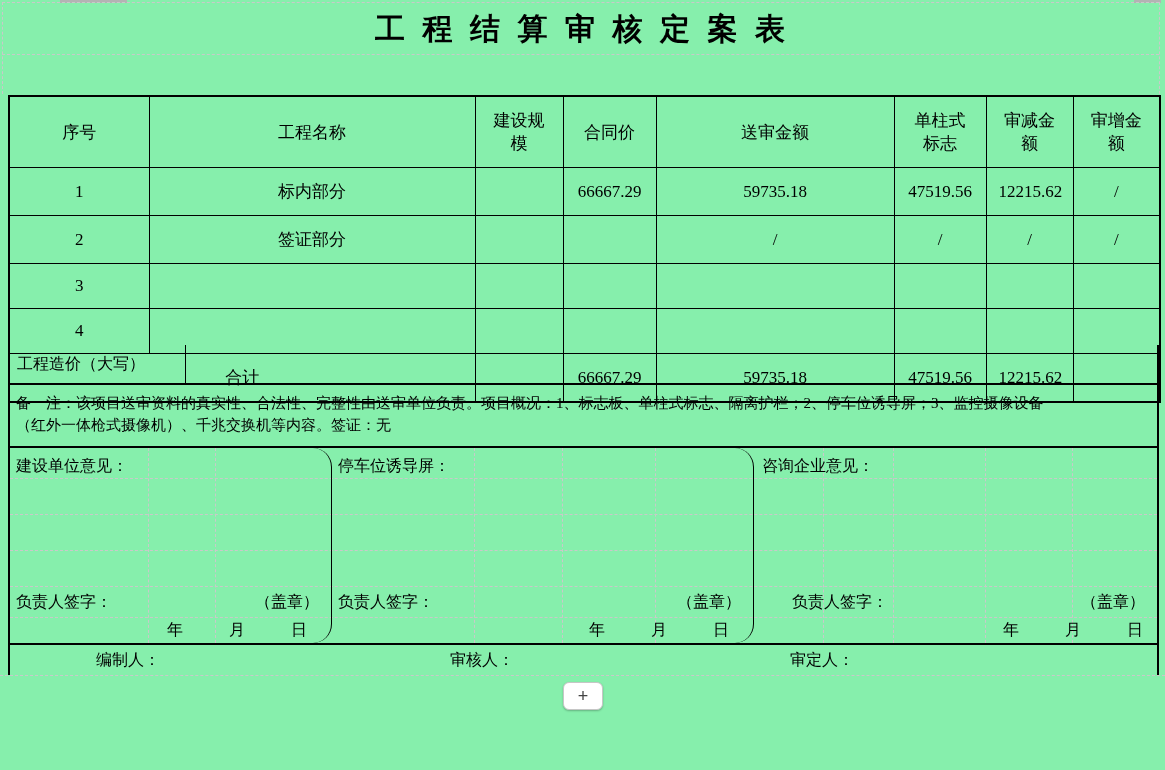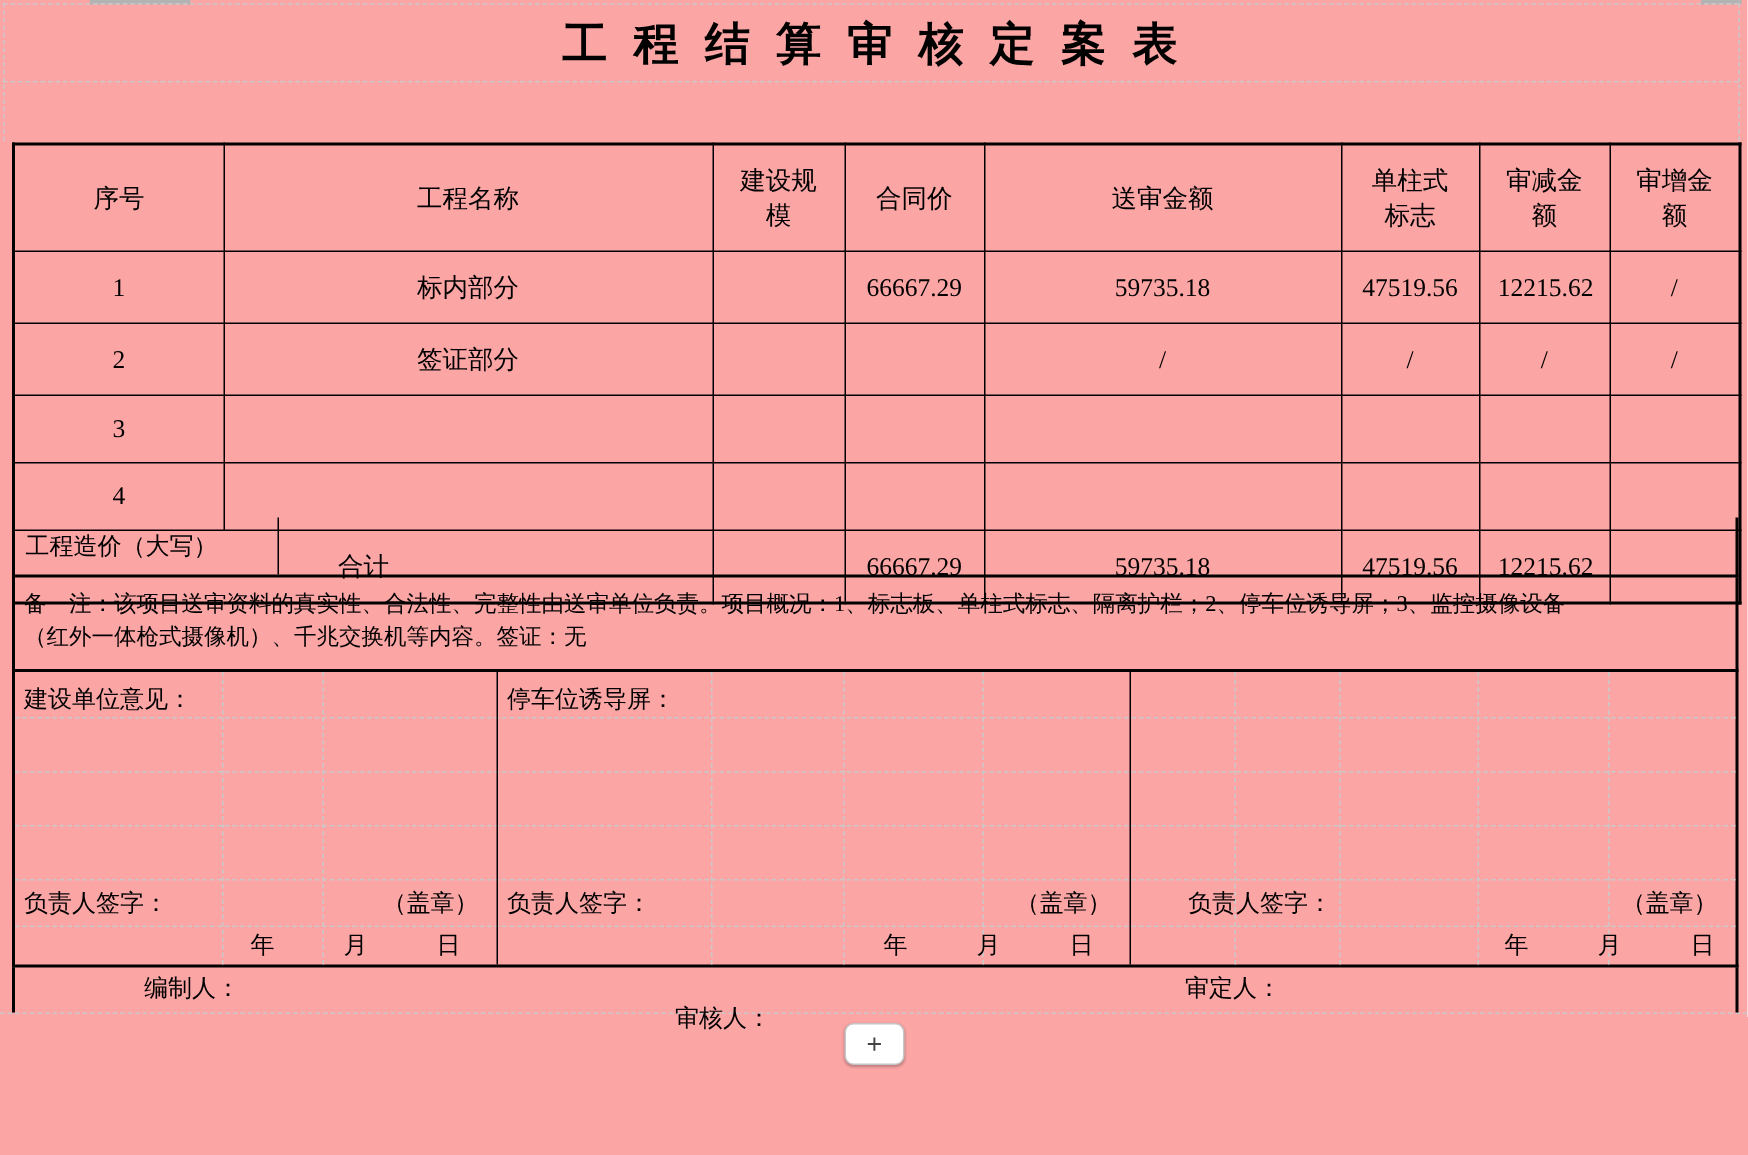--- a/index.html
+++ b/index.html
@@ -1,16 +1,16 @@
 <!DOCTYPE html>
 <html><head>
 <meta charset="utf-8">
 <style>
   html,body{margin:0;padding:0;background:#fff;}
-  .page{position:relative;width:1165px;height:770px;background:#fca5a5;overflow:hidden;
+  .page{position:relative;width:1165px;height:770px;background:#86efac;overflow:hidden;
         font-family:"Liberation Serif","DejaVu Serif",serif;color:#000;}
 
   
   .dash-h{position:absolute;border-top:1px dashed #c9c9c9;height:0;}
   .dash-v{position:absolute;border-left:1px dashed #c9c9c9;width:0;}
   .mark{position:absolute;background:#b3b3b3;height:3px;top:0;}
 
   .title{position:absolute;left:0;top:9px;width:100%;text-align:center;
          font-size:30px;font-weight:bold;letter-spacing:5px;white-space:nowrap;}
 
@@ -29,37 +29,37 @@
                 align-items:center;padding-left:7px;font-size:16px;}
   .amount-value{flex:1;display:flex;align-items:center;padding-left:9px;font-weight:bold;font-size:17px;}
 
   .remark{position:absolute;left:8px;top:385px;width:1151px;height:63px;box-sizing:border-box;
           border:2px solid #000;border-top:none;font-size:15px;line-height:22px;padding:7px 4px 0 6px;}
 
   .opinions{position:absolute;left:8px;top:448px;width:1151px;height:197px;box-sizing:border-box;
             border:2px solid #000;border-top:none;display:flex;}
   .vline{position:absolute;top:0;bottom:0;border-left:1px dashed #c9c9c9;width:0;}
   .hline{position:absolute;left:0;right:0;border-top:1px dashed #c9c9c9;height:0;}
-  .obox{position:relative;box-sizing:border-box;height:100%;}
+  .obox{position:relative;box-sizing:border-box;height:100%;border-radius:19px;}
   .obox1{width:322px;border-right:1.5px solid #000;}
   .obox2{width:422px;border-right:1.5px solid #000;}
   .obox3{flex:1;}
   .olabel{position:relative;padding:8px 0 0 6px;font-size:16px;z-index:1;}
   .olabel3{padding-left:8px;}
   .sign-row{position:absolute;left:0;right:0;top:140px;height:29px;display:flex;align-items:center;
             justify-content:space-between;padding:0 12px 0 6px;font-size:16px;z-index:1;}
   .sign-row.indent{padding-left:38px;}
   .date-row{position:absolute;left:0;right:0;top:169px;height:26px;display:flex;align-items:center;
             justify-content:flex-end;gap:46px;padding-right:24px;font-size:16px;z-index:1;}
   .date-row.tight{padding-right:14px;}
 
   .footer-row{position:absolute;left:8px;top:645px;width:1151px;height:30px;box-sizing:border-box;
               border-left:2px solid #000;border-right:2px solid #000;font-size:16px;line-height:30px;}
   .footer-row span{position:absolute;top:0;}
-  .fp1{left:86px;} .fp2{left:440px;margin-top:20px;} .fp3{left:780px;}
+  .fp1{left:86px;} .fp2{left:440px;} .fp3{left:780px;}
 
   .add-btn{position:absolute;left:563px;top:682px;width:38px;height:26px;background:#fff;
            border:1px solid #c6c6c6;border-radius:6px;box-shadow:0 1px 2px rgba(0,0,0,0.25);
            display:flex;align-items:center;justify-content:center;font-size:18px;color:#444;
            cursor:pointer;font-family:"Liberation Sans",sans-serif;}
 
   .notice{position:absolute;left:47px;top:726px;font-size:15px;line-height:22px;white-space:pre;}
 </style>
 </head>
 <body>
@@ -196,20 +196,21 @@
         <span>（盖章）</span>
       </div>
       <div class="date-row">
         <span>年</span>
         <span>月</span>
         <span>日</span>
       </div>
     </div>
 
     <div class="obox obox3">
+      <div class="olabel olabel3">咨询企业意见：</div>
       <div class="sign-row indent">
         <span>负责人签字：</span>
         <span>（盖章）</span>
       </div>
       <div class="date-row tight">
         <span>年</span>
         <span>月</span>
         <span>日</span>
       </div>
     </div>

